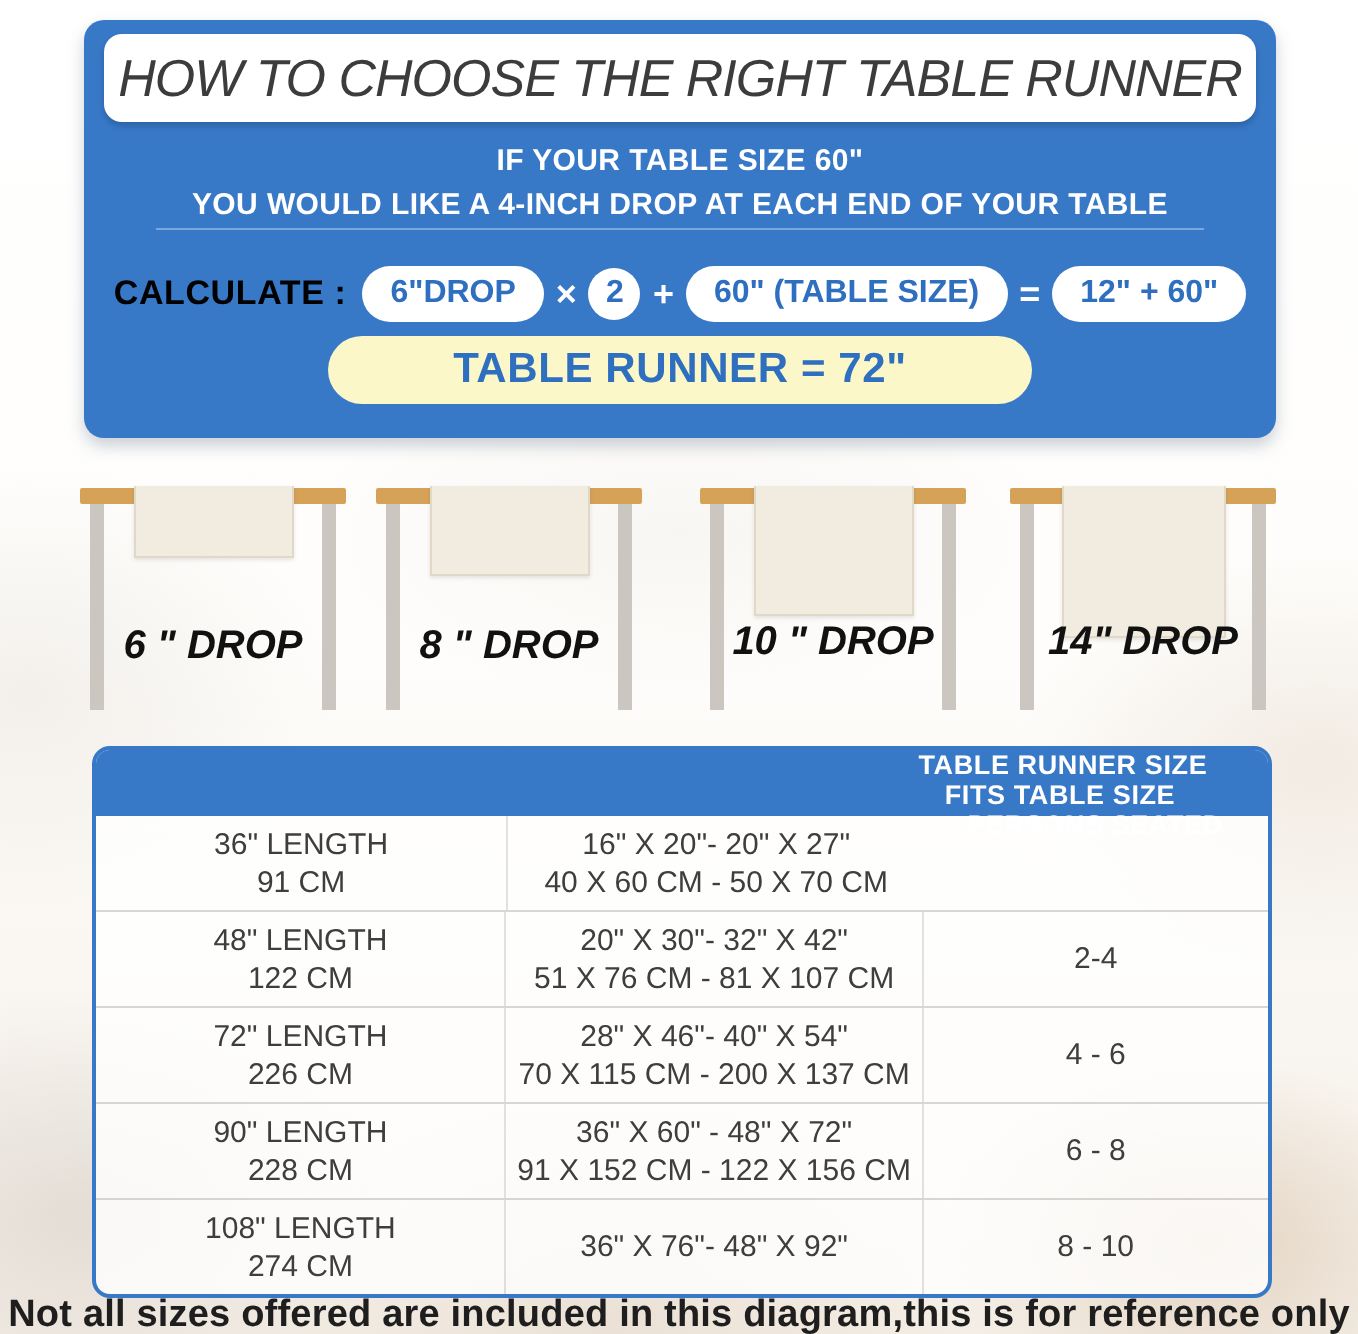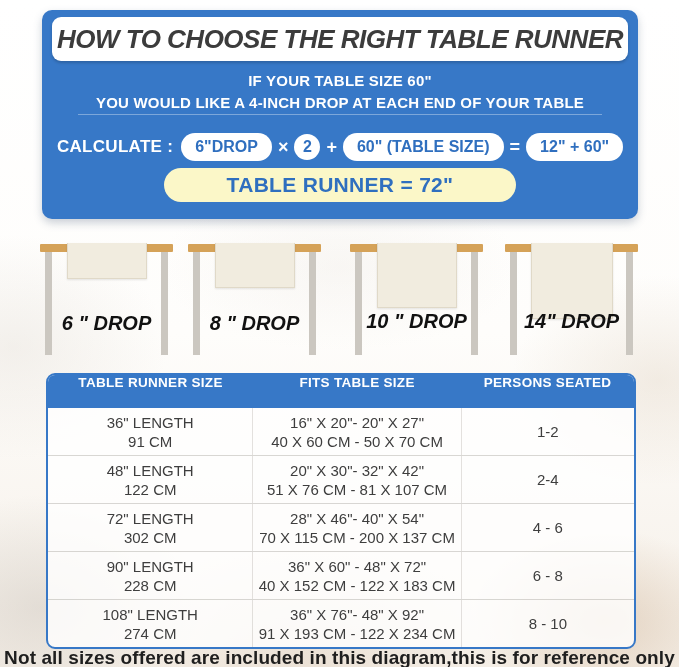--- a/index.html
+++ b/index.html
@@ -26,38 +26,38 @@
     background:#3778C7;border-radius:10px;
     box-shadow:0 4px 8px rgba(70,90,120,0.28);
   }
   .title-banner{
     position:absolute;left:10px;top:7px;width:576px;height:44px;
     background:#ffffff;border-radius:9px;
     display:flex;align-items:center;justify-content:center;
     box-shadow:0 2px 3px rgba(0,0,0,0.18);
   }
   .title-banner .title{
-    font-size:26px;font-weight:bold;font-style:italic;color:#3c3c3c;
+    font-size:26px;font-weight:normal;font-style:italic;color:#3c3c3c;
     letter-spacing:-0.5px;white-space:nowrap;
   }
   .subtitle{
     position:absolute;left:0;width:100%;text-align:center;color:#ffffff;
     font-weight:bold;font-size:15px;letter-spacing:0.2px;
   }
   .sub1{top:62px;}
   .sub2{top:84px;}
   .hero-divider{
     position:absolute;left:36px;right:36px;top:104px;height:1px;
     background:rgba(255,255,255,0.35);
   }
   .calc-row{
     position:absolute;left:0;top:121px;width:100%;height:32px;
     display:flex;align-items:center;justify-content:center;gap:6px;
   }
-  .calc-label{color:#ffffff;font-weight:bold;font-size:17px;letter-spacing:0.3px;margin-right:2px;}
+  .calc-label{color:#000000;font-weight:bold;font-size:17px;letter-spacing:0.3px;margin-right:2px;}
   .pill{
     background:#ffffff;color:#2F6FBF;font-weight:bold;font-size:16px;
     border-radius:15px;height:28px;line-height:28px;padding:0 14px;white-space:nowrap;
   }
   .op{color:#ffffff;font-weight:bold;font-size:18px;}
   .circle{
     background:#ffffff;color:#2F6FBF;font-weight:bold;font-size:16px;
     width:26px;height:26px;border-radius:50%;text-align:center;line-height:26px;
   }
   .result-pill{
@@ -88,21 +88,21 @@
   }
   .f3 .drop-label,.f4 .drop-label{top:66px;}
 
   
   .size-table{
     position:absolute;left:46px;top:373px;width:590px;box-sizing:border-box;
     border:2px solid #3778C7;border-radius:9px;overflow:hidden;
     background:rgba(255,255,255,0.80);
   }
   .thead{
-    display:flex;background:#3778C7;height:33px;align-items:flex-start;
+    display:flex;background:#3778C7;height:33px;align-items:flex-end;flex-direction:column;
   }
   .thead .hcell{
     color:#ffffff;font-weight:bold;font-size:13.5px;letter-spacing:0.3px;
     text-align:center;
   }
   .c1{width:35%;} .c2{width:35.5%;} .c3{width:29.5%;}
   .trow{display:flex;height:47px;}
   .trow + .trow{border-top:1px solid rgba(130,125,115,0.30);}
   .tcell{
     display:flex;flex-direction:column;align-items:center;justify-content:center;
@@ -178,75 +178,71 @@
 
   <div class="trow">
     <div class="tcell c1">
       <span>36" LENGTH</span>
       <span>91 CM</span>
     </div>
     <div class="tcell c2">
       <span>16" X 20"- 20" X 27"</span>
       <span>40 X 60 CM - 50 X 70 CM</span>
     </div>
-    <div class="tcell c3">
-      <span>1-2</span>
-    </div>
   </div>
 
   <div class="trow">
     <div class="tcell c1">
       <span>48" LENGTH</span>
       <span>122 CM</span>
     </div>
     <div class="tcell c2">
       <span>20" X 30"- 32" X 42"</span>
       <span>51 X 76 CM - 81 X 107 CM</span>
     </div>
     <div class="tcell c3">
       <span>2-4</span>
     </div>
   </div>
 
   <div class="trow">
     <div class="tcell c1">
       <span>72" LENGTH</span>
-      <span>302 CM</span>
+      <span>226 CM</span>
     </div>
     <div class="tcell c2">
       <span>28" X 46"- 40" X 54"</span>
       <span>70 X 115 CM - 200 X 137 CM</span>
     </div>
     <div class="tcell c3">
       <span>4 - 6</span>
     </div>
   </div>
 
   <div class="trow">
     <div class="tcell c1">
       <span>90" LENGTH</span>
       <span>228 CM</span>
     </div>
     <div class="tcell c2">
       <span>36" X 60" - 48" X 72"</span>
-      <span>40 X 152 CM - 122 X 183 CM</span>
+      <span>91 X 152 CM - 122 X 156 CM</span>
     </div>
     <div class="tcell c3">
       <span>6 - 8</span>
     </div>
   </div>
 
   <div class="trow">
     <div class="tcell c1">
       <span>108" LENGTH</span>
       <span>274 CM</span>
     </div>
     <div class="tcell c2">
       <span>36" X 76"- 48" X 92"</span>
-      <span>91 X 193 CM - 122 X 234 CM</span>
     </div>
     <div class="tcell c3">
       <span>8 - 10</span>
     </div>
   </div>
 </div>
 
 <div class="footer-note">Not all sizes offered are included in this diagram,this is for reference only</div>
 
 </body></html>

